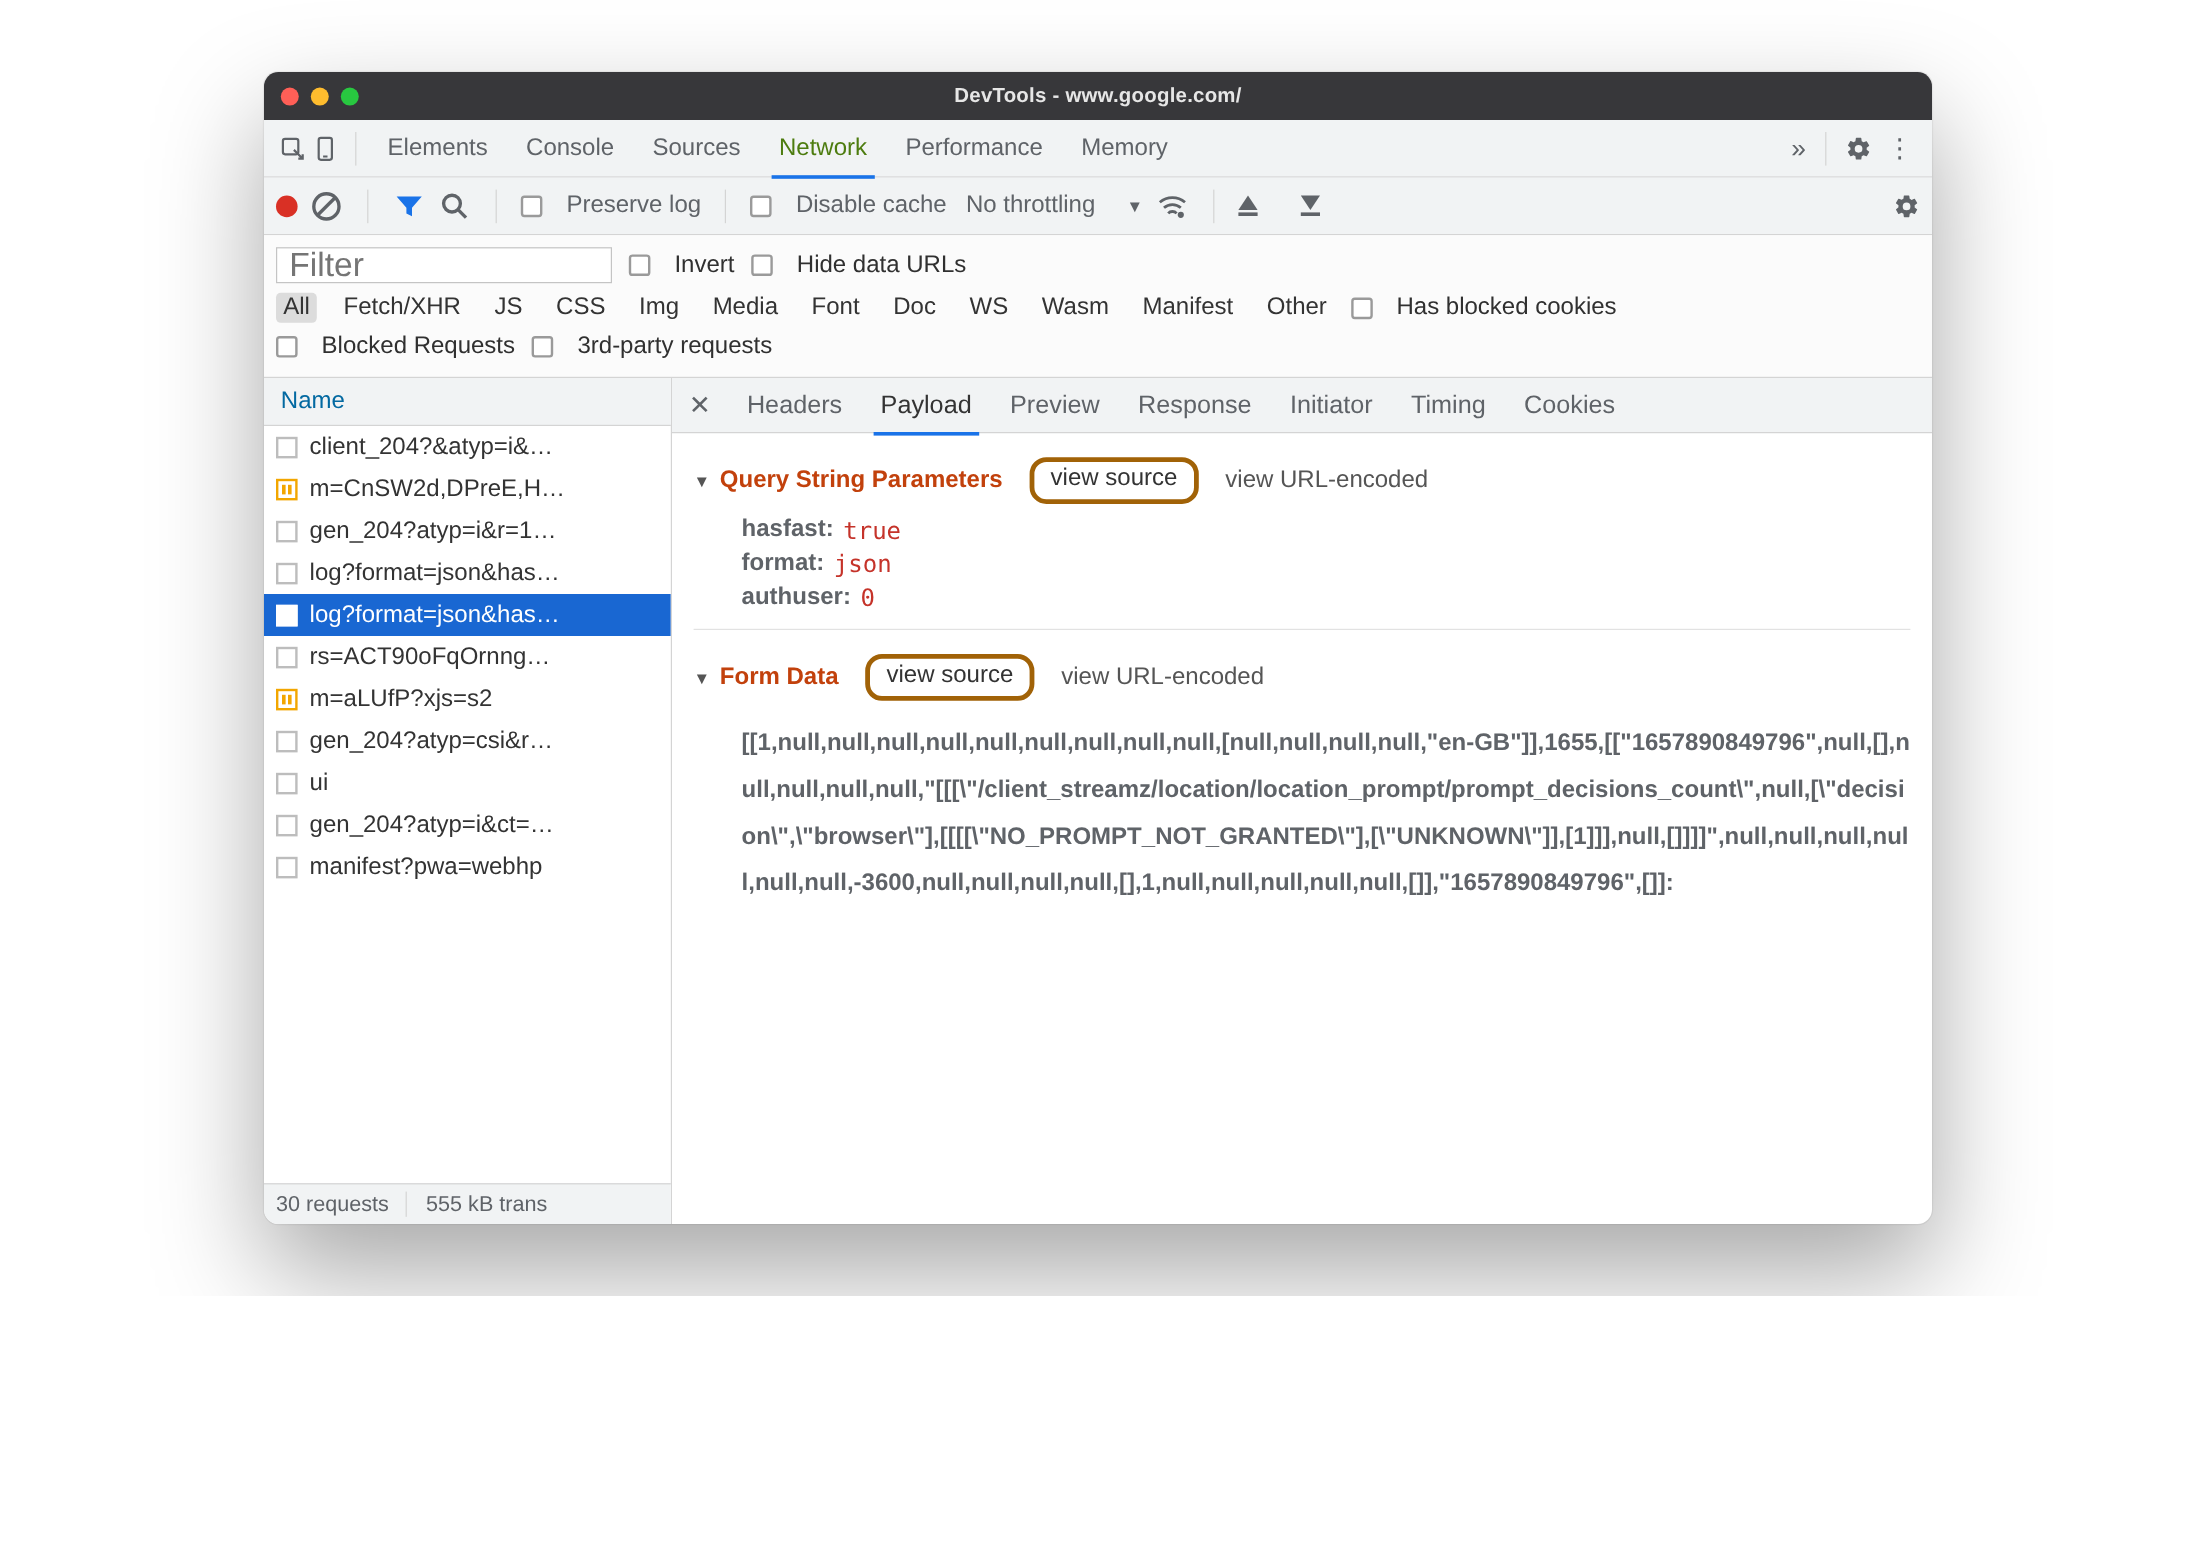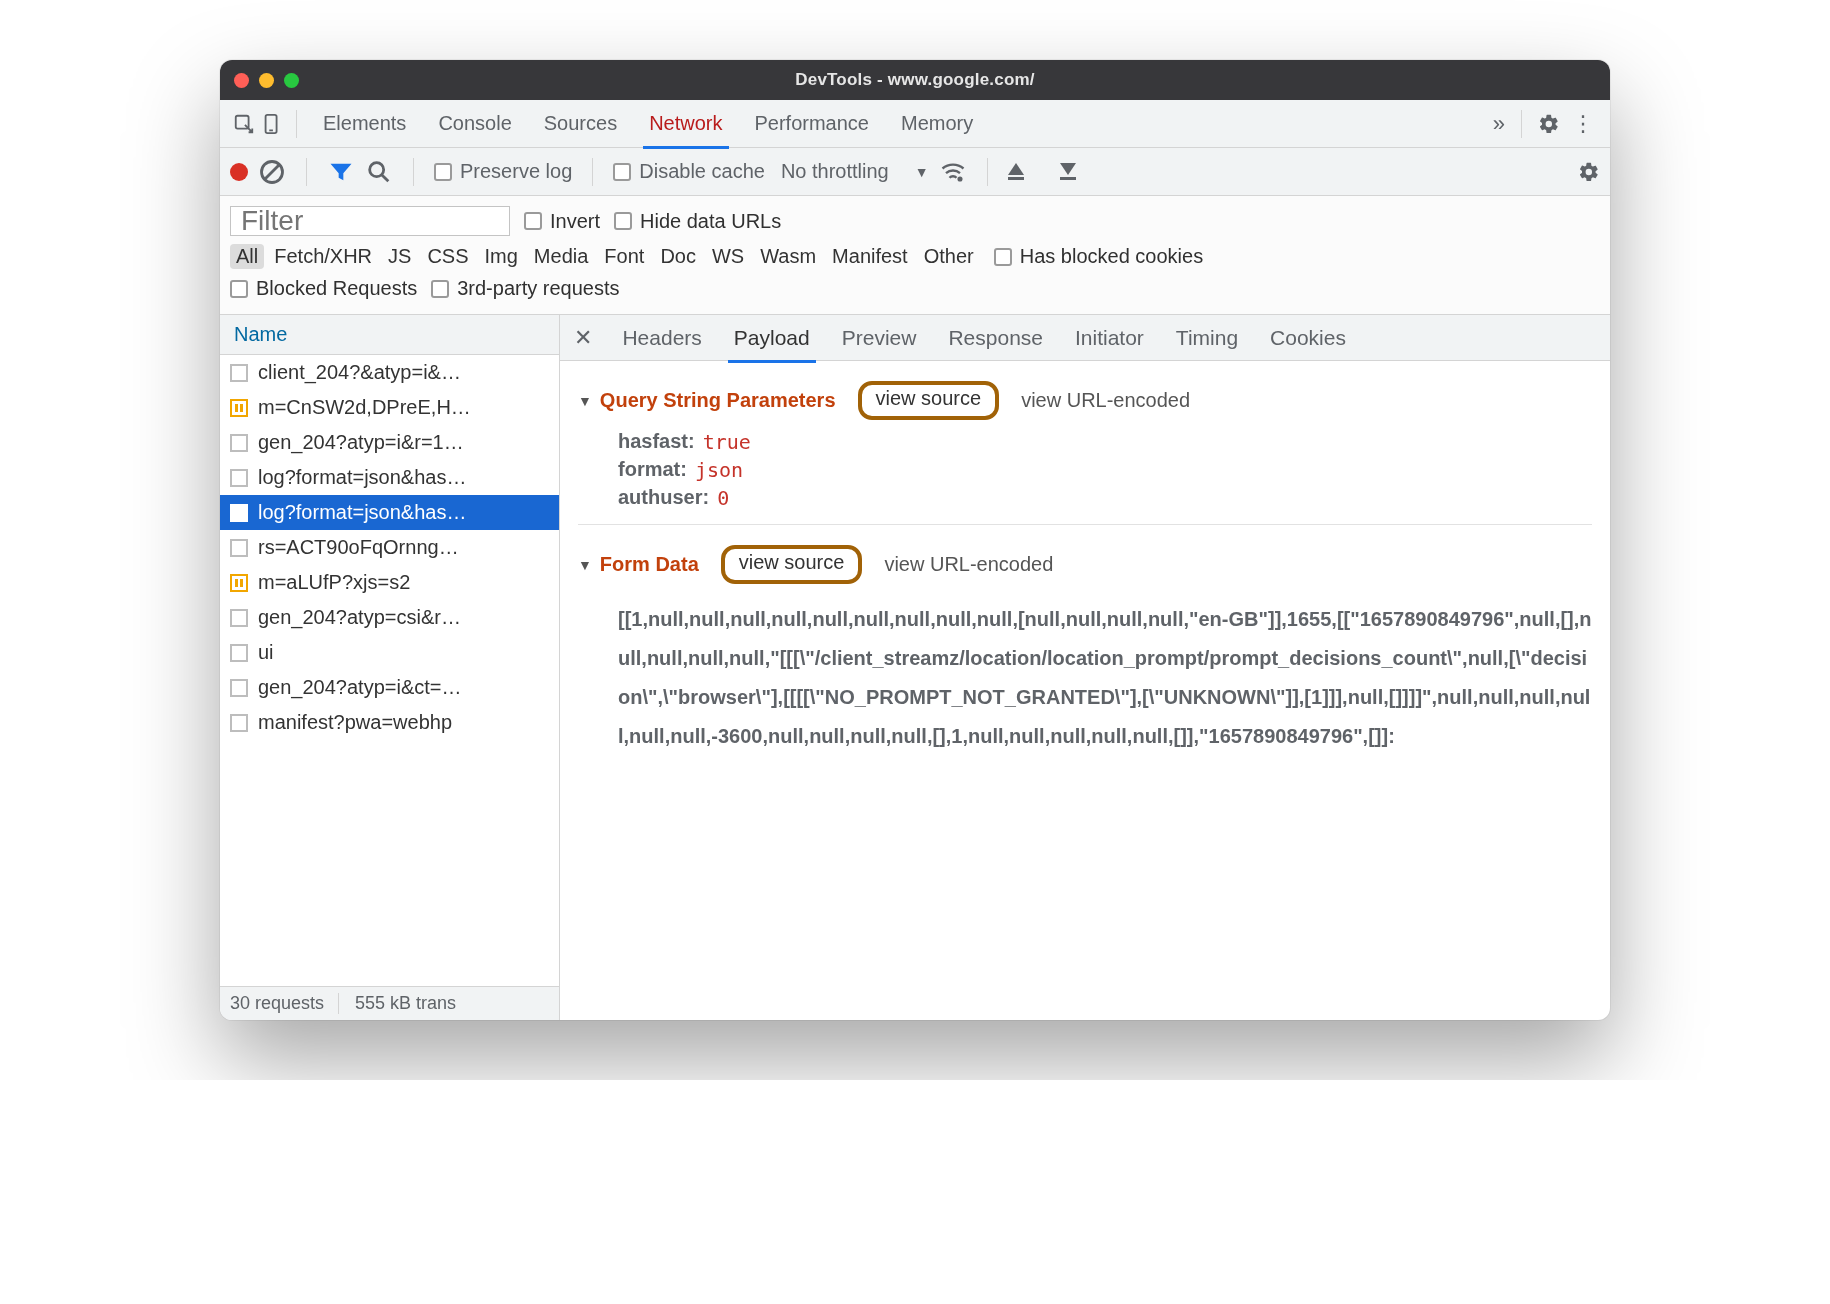--- a/index.html
+++ b/index.html
@@ -61,21 +61,21 @@
     width: 28px; height: 28px;
     display: flex; align-items: center; justify-content: center;
     color: #5f6368;
   }
   .divider-v {
     width: 1px; height: 28px; background: #d4d4d4;
     margin: 0 10px;
   }
   .tabs { display: flex; gap: 28px; margin-left: 14px; font-size: 20px; color: #5f6368; }
   .tab { position: relative; padding: 10px 2px; cursor: default; }
-  .tab.active { color: #b91c1c; }
+  .tab.active { color: #4d7c0f; }
   .tab.active::after {
     content:"";
     position:absolute;
     left:-4px; right:-4px; bottom:-4px;
     height:3px;
     background:#1a73e8;
   }
   .tabs-right { margin-left: auto; display:flex; align-items:center; gap: 6px; color:#5f6368; }
   .chev { font-size: 22px; }
   .gear { font-size: 22px; }
@@ -88,21 +88,21 @@
     border-bottom: 1px solid #d4d4d4;
     display: flex;
     align-items: center;
     padding: 0 10px;
     color: #5f6368;
     font-size: 20px;
     gap: 10px;
   }
   .record-dot { width: 18px; height:18px; border-radius:50%; background:#d93025; }
   .funnel-active { color:#1a73e8; }
-  .tool-check { display:flex; align-items:center; gap:8px; }
+  .tool-check { display:flex; align-items:center; gap:20px; }
   .cb { width:18px; height:18px; border:2px solid #9a9a9a; border-radius:3px; background:#fff; }
   .throttle { display:flex; align-items:center; gap:8px; margin-left: 6px; }
   .throttle .caret { font-size: 14px; }
   .arrow-up, .arrow-down { width: 0; height: 0; border-left: 8px solid transparent; border-right: 8px solid transparent; }
   .arrow-up { border-bottom: 12px solid #5f6368; }
   .arrow-down { border-top: 12px solid #5f6368; }
   .arrow-wrap { display:flex; flex-direction:column; align-items:center; gap:2px; }
   .arrow-wrap .bar { width:16px; height:3px; background:#5f6368; }
   .spacer-flex { flex:1; }
 
@@ -116,21 +116,21 @@
   }
   .filterbar .row { display:flex; align-items:center; gap:14px; flex-wrap: wrap; padding: 4px 0; }
   .filter-input {
     width: 280px; height: 30px;
     border: 1px solid #c4c4c4;
     background:#fff;
     padding: 2px 10px;
     font-size: 28px;
     color:#333;
   }
-  .filter-types { display:flex; align-items:center; gap:4px; flex-wrap: wrap; }
+  .filter-types { display:flex; align-items:center; gap:16px; flex-wrap: wrap; }
   .ft { padding:1px 6px; border-radius:4px; color:#333; }
   .ft.active { background:#dcdcdc; }
   .row2 { gap: 18px; }
 
   
   .split { flex:1; display:flex; min-height:0; }
   .left {
     width: 340px;
     border-right: 1px solid #d4d4d4;
     display:flex; flex-direction: column;

